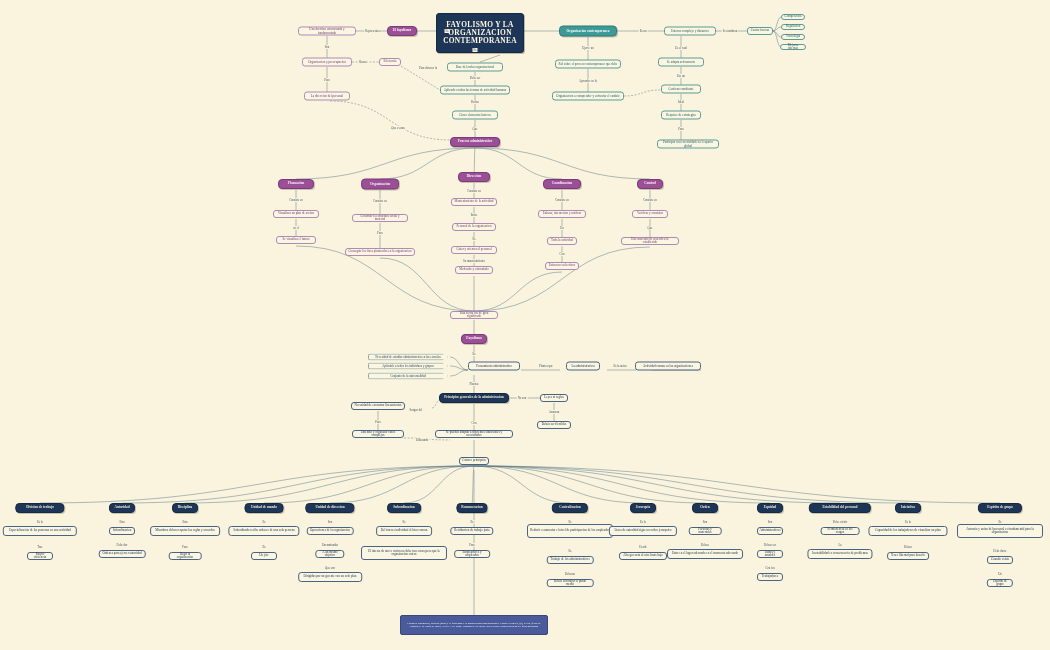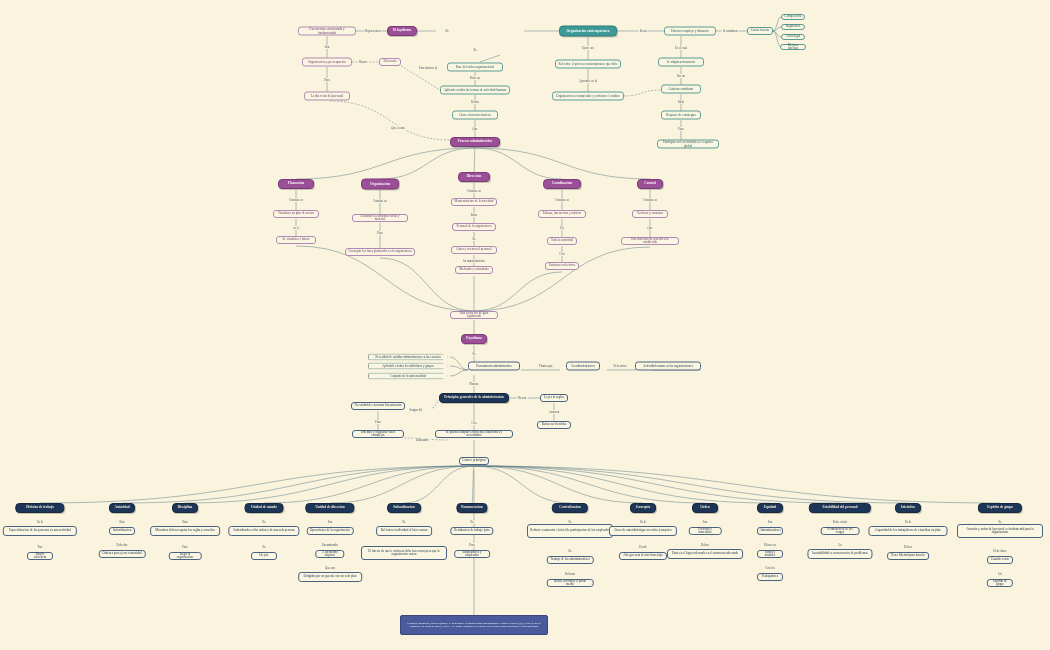--- a/index.html
+++ b/index.html
@@ -159,20 +159,21 @@
       <path d="M474,466 C522,466 522,503 570,503" fill="none" stroke="#5d7a86" stroke-width="0.5"></path>
       <path d="M474,466 C558.5,466 558.5,503 643,503" fill="none" stroke="#5d7a86" stroke-width="0.5"></path>
       <path d="M474,466 C589.5,466 589.5,503 705,503" fill="none" stroke="#5d7a86" stroke-width="0.5"></path>
       <path d="M474,466 C622,466 622,503 770,503" fill="none" stroke="#5d7a86" stroke-width="0.5"></path>
       <path d="M474,466 C657,466 657,503 840,503" fill="none" stroke="#5d7a86" stroke-width="0.5"></path>
       <path d="M474,466 C691,466 691,503 908,503" fill="none" stroke="#5d7a86" stroke-width="0.5"></path>
       <path d="M474,466 C737,466 737,503 1000,503" fill="none" stroke="#5d7a86" stroke-width="0.5"></path>
       <line x1="474" y1="470" x2="474" y2="615" stroke="#5d7a86" stroke-width="0.5"></line>
     </svg>
 
+  <div class="node n-title" style="left:480px;top:33px;width:88px;height:40px;">FAYOLISMO Y LA ORGANIZACION CONTEMPORANEA</div>
 
   <div class="node n-box purple" style="left:327px;top:31px;width:58px;height:9px;">Una doctrina estructurada y fundamentada</div>
   <div class="elabel" style="left:373px;top:31px;">Representa a</div>
   <div class="node n-purple" style="left:402px;top:31px;width:30px;height:10px;">El fayolismo</div>
   <div class="elabel" style="left:447px;top:31px;">Es</div>
 
   <div class="elabel" style="left:327px;top:47px;">Son</div>
   <div class="node n-box purple" style="left:327px;top:62px;width:50px;height:9px;">Organizacion y preocupacion</div>
   <div class="elabel" style="left:363px;top:62px;">Busca</div>
   <div class="node n-box purple" style="left:390px;top:62px;width:22px;height:8px;">Eficiencia</div>

